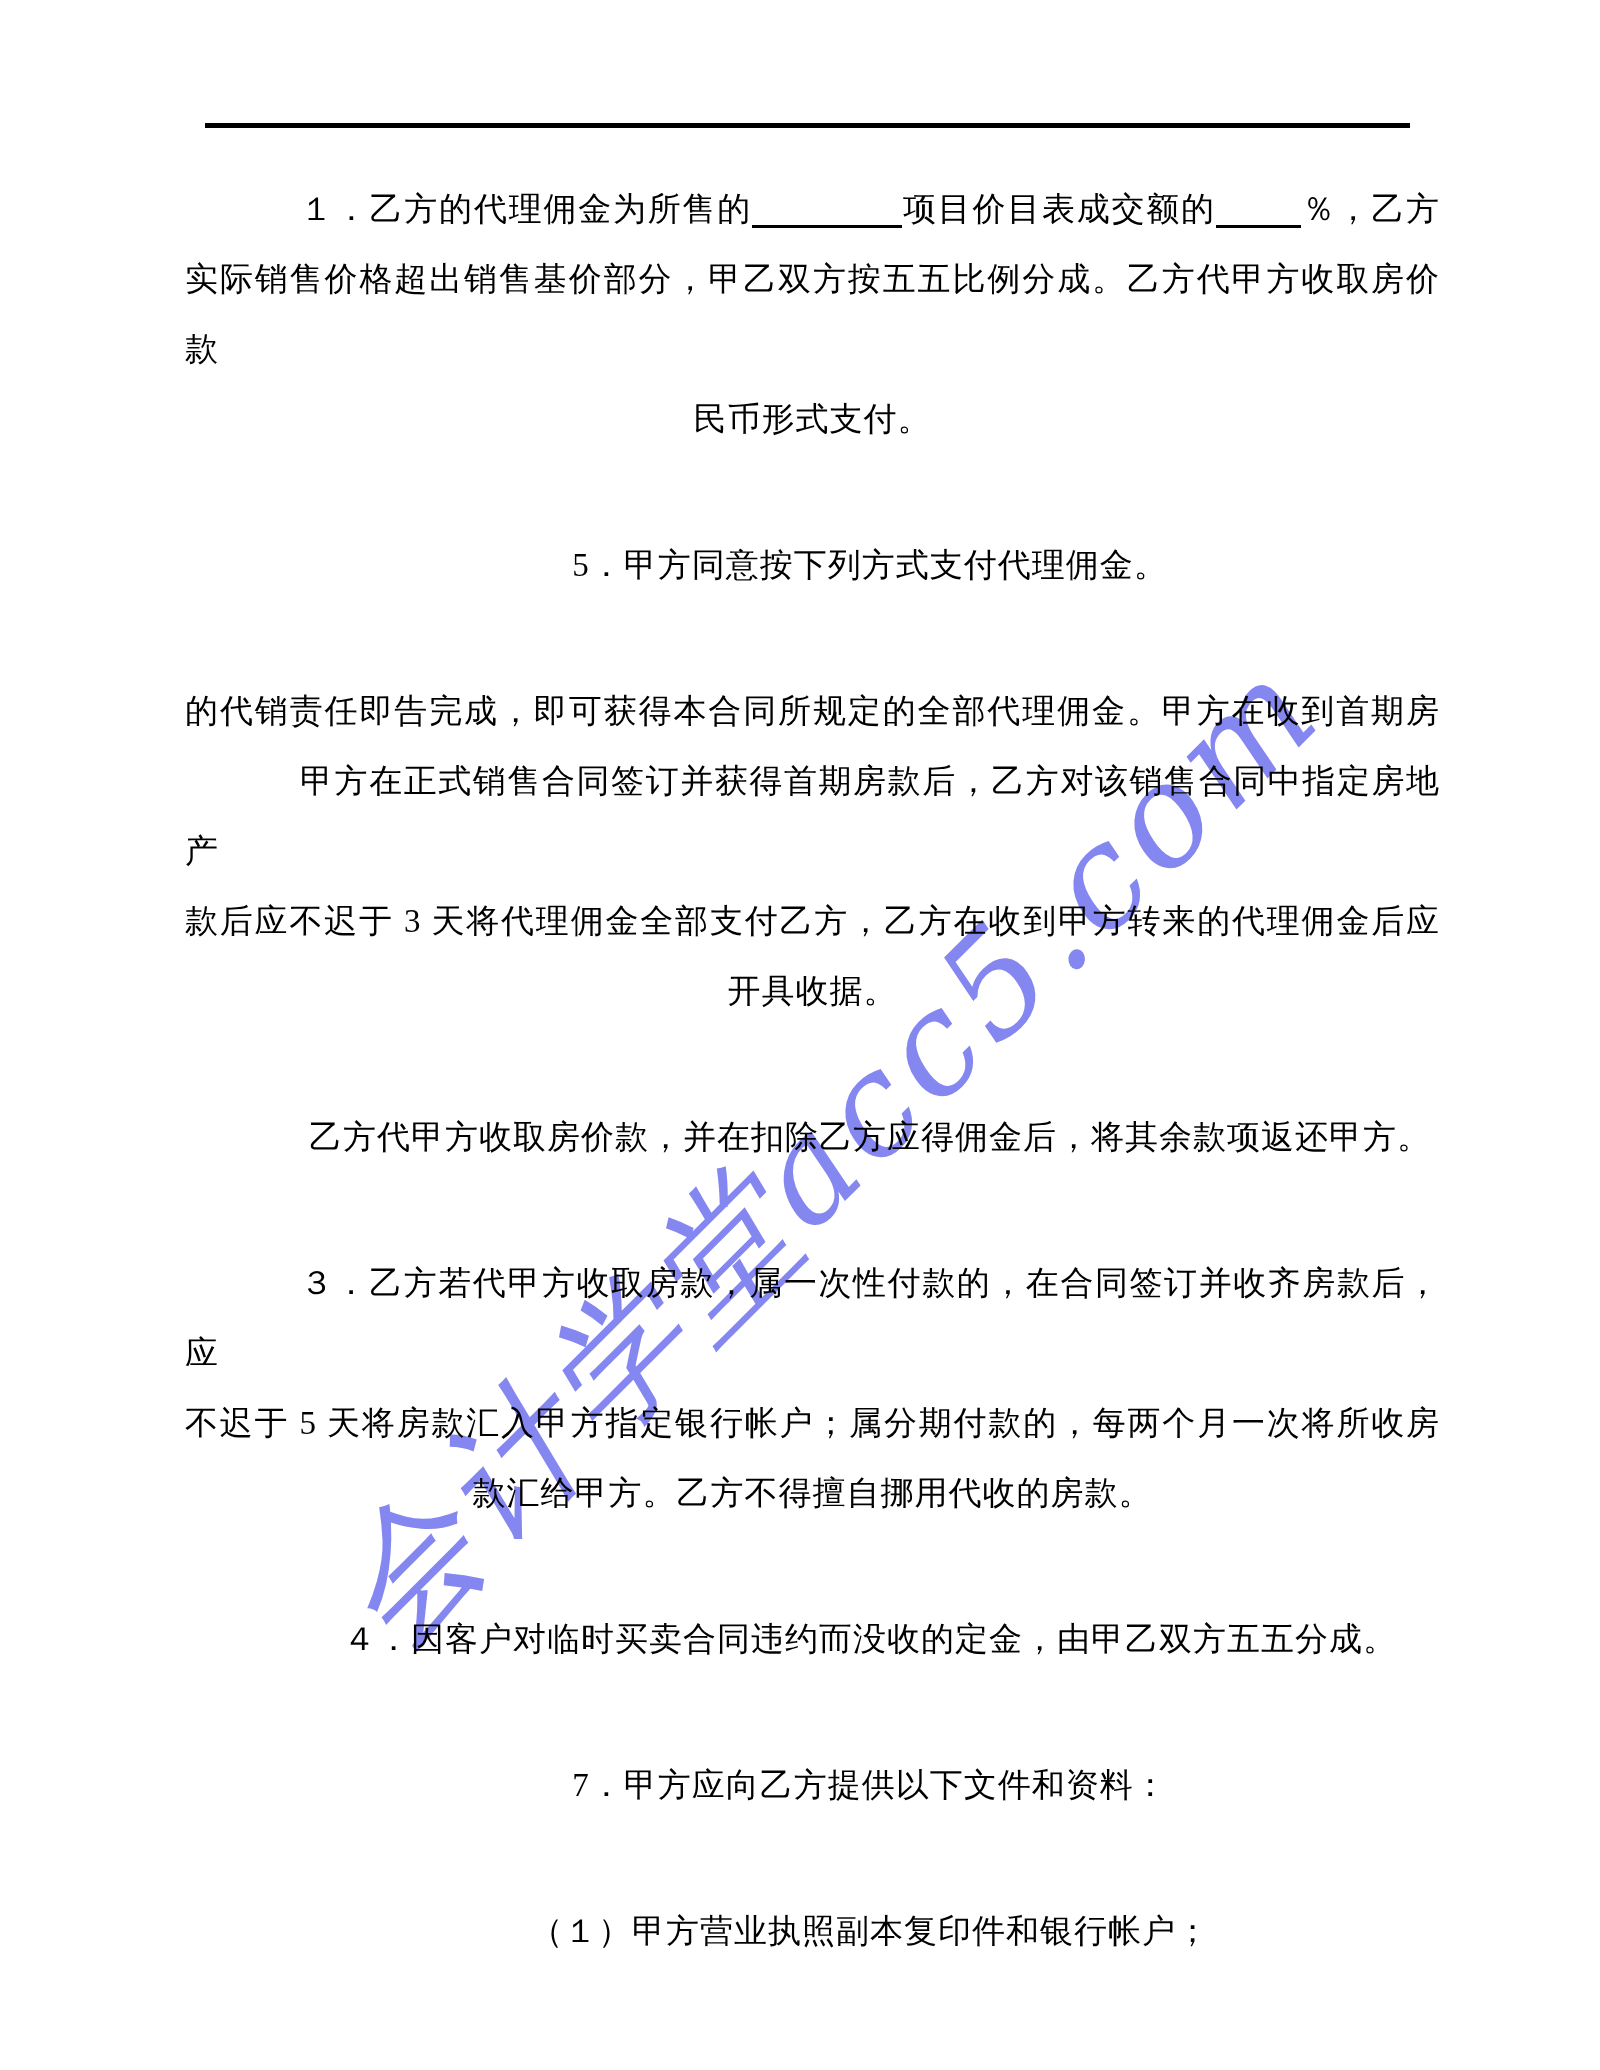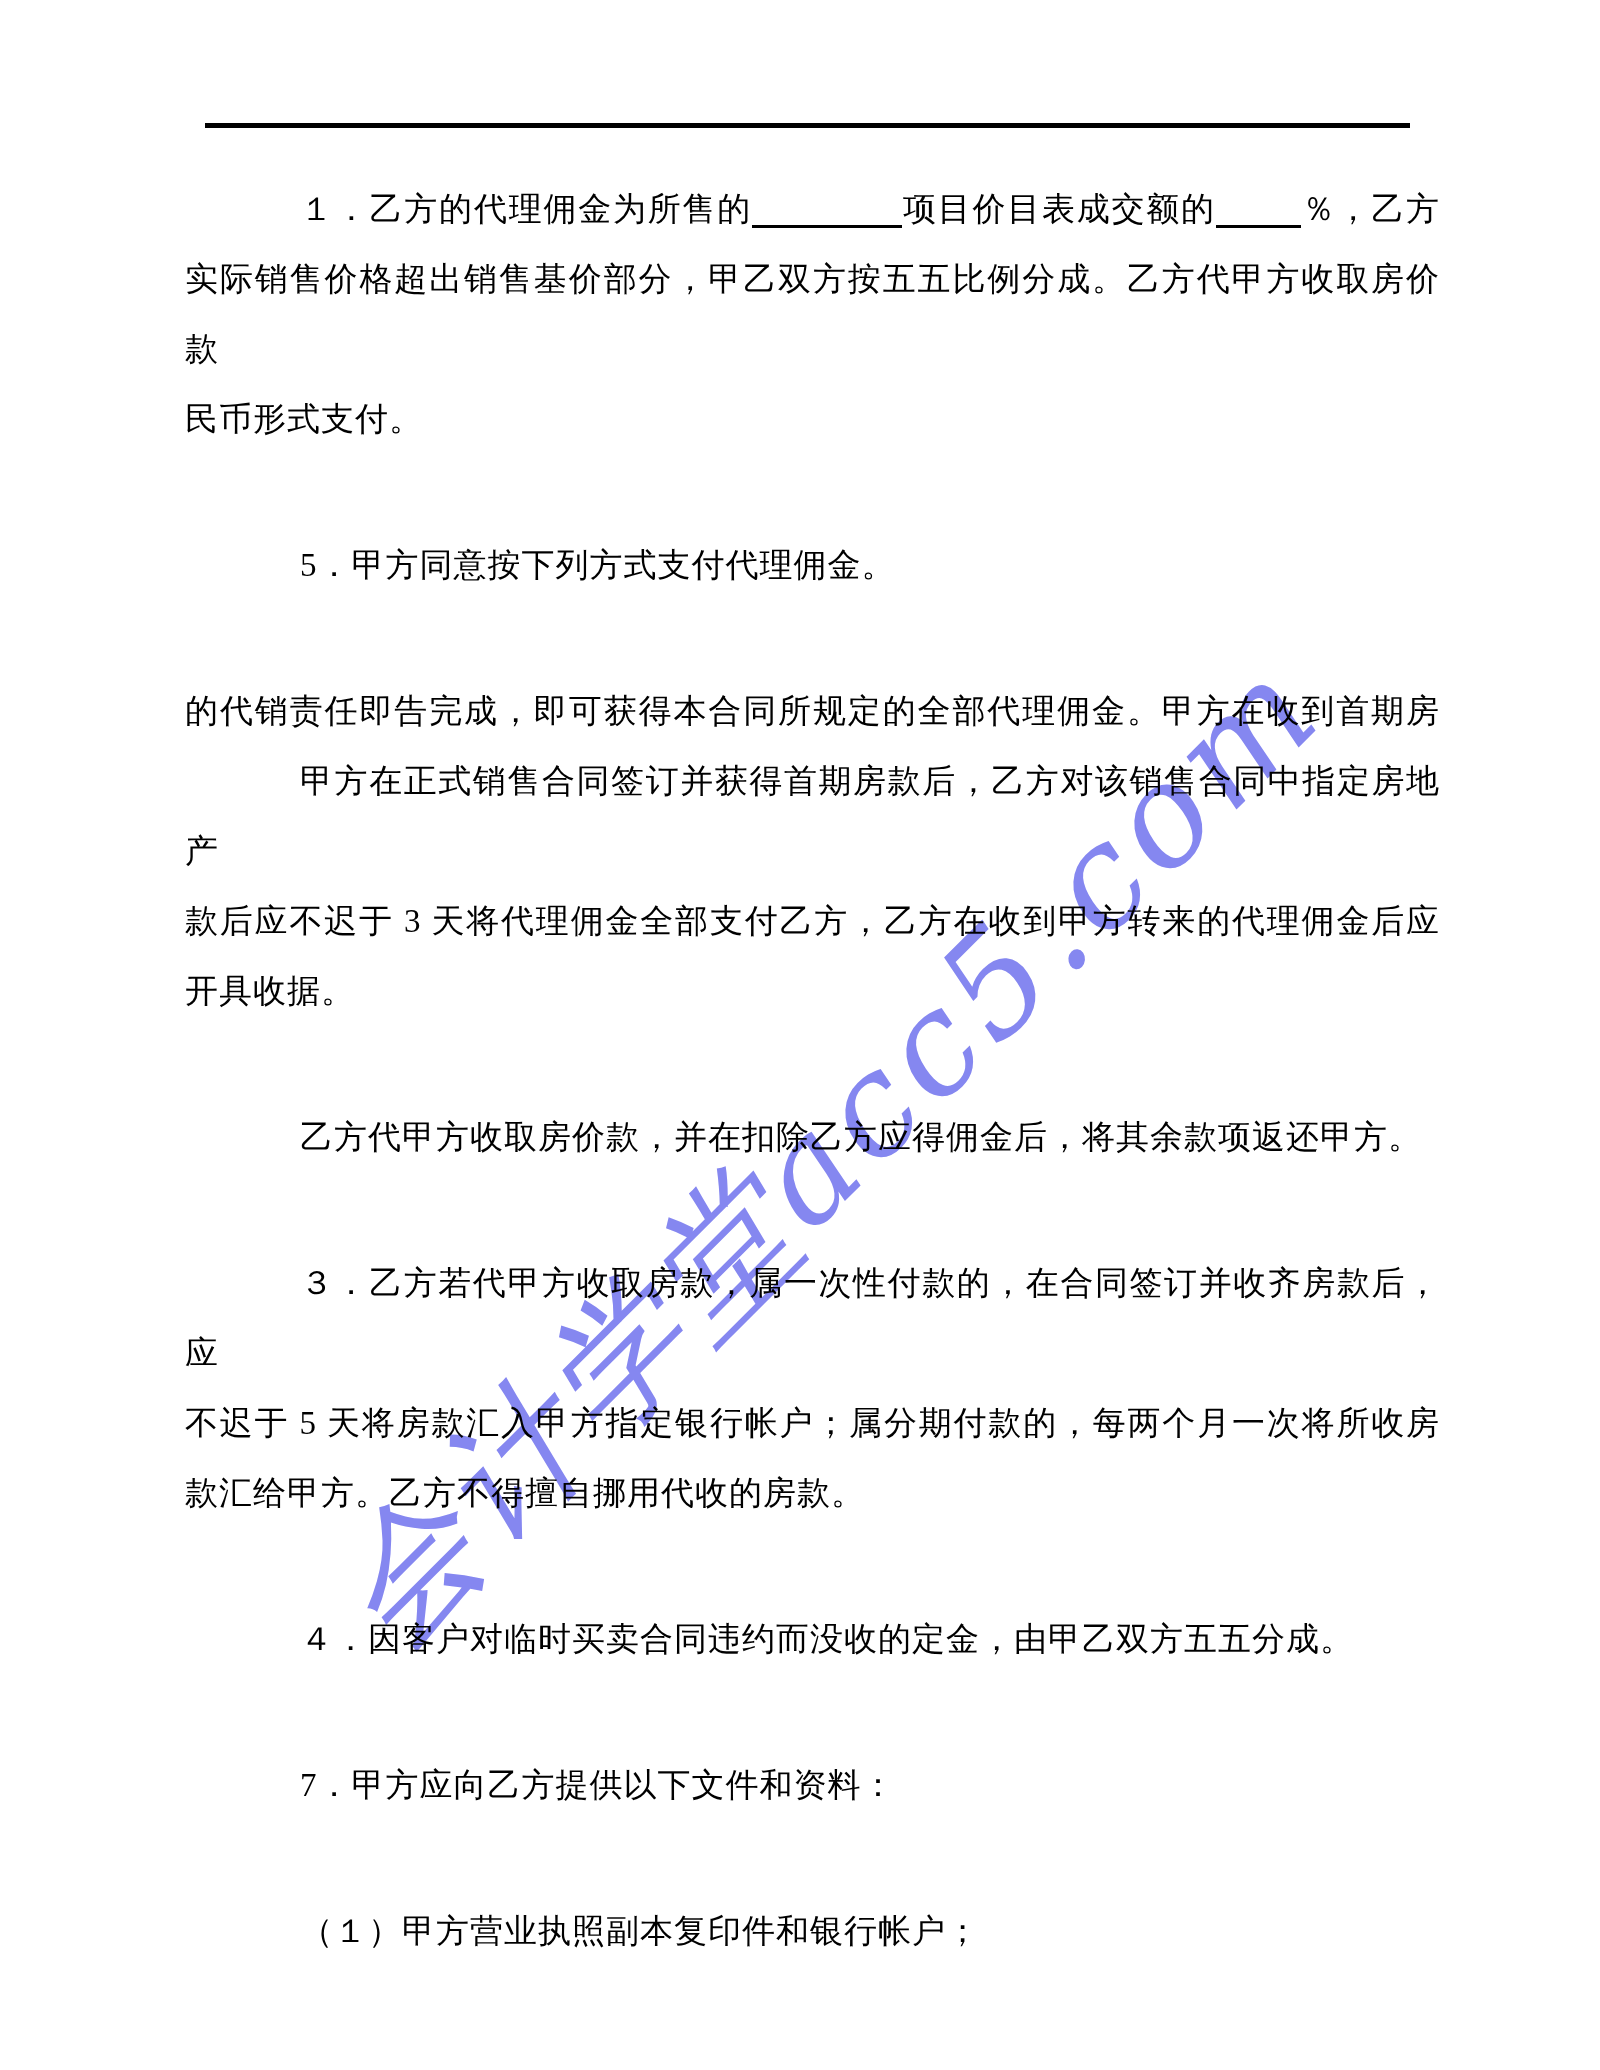--- a/index.html
+++ b/index.html
@@ -26,21 +26,21 @@
     margin:123px 30px 46px 20px;
   }
   .para{
     font-size:33px;
     line-height:70px;
     color:#000;
     margin:0 0 76px 0;
     letter-spacing:1px;
   }
   .para .line{
-    text-align:left;
+    text-align:center;
     white-space:nowrap;
   }
   .para .line.full{
     text-align:justify;
     text-align-last:justify;
     white-space:normal;
   }
   .para .line.first{
     text-indent:115px;
   }

